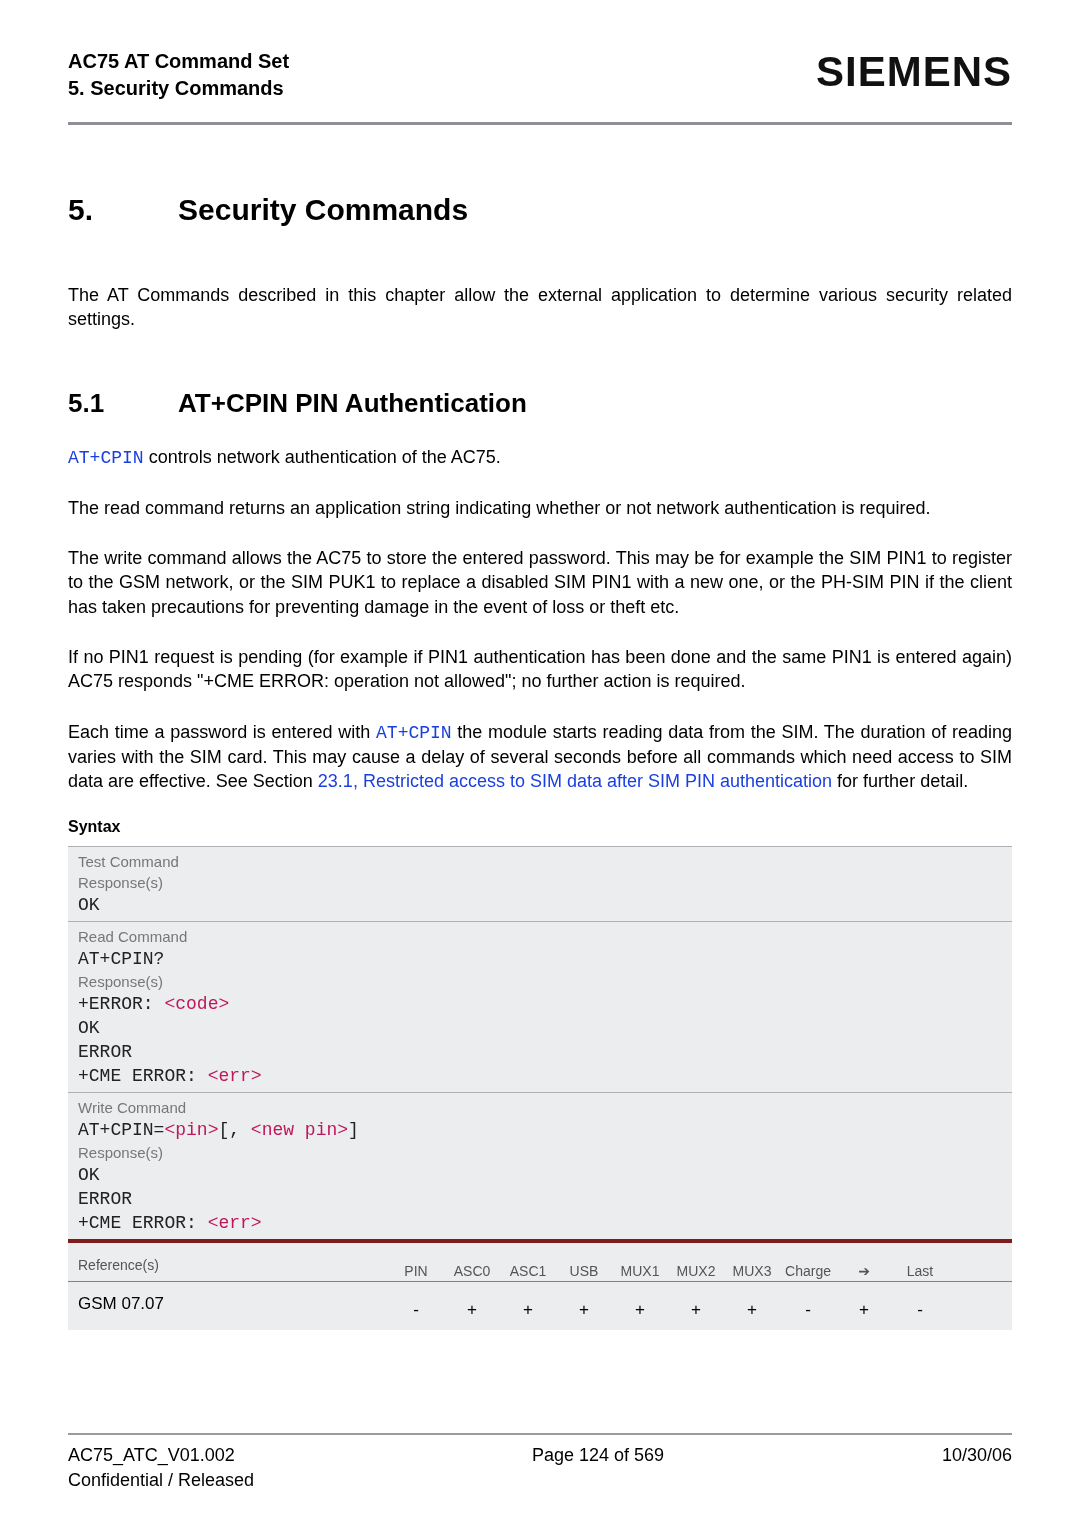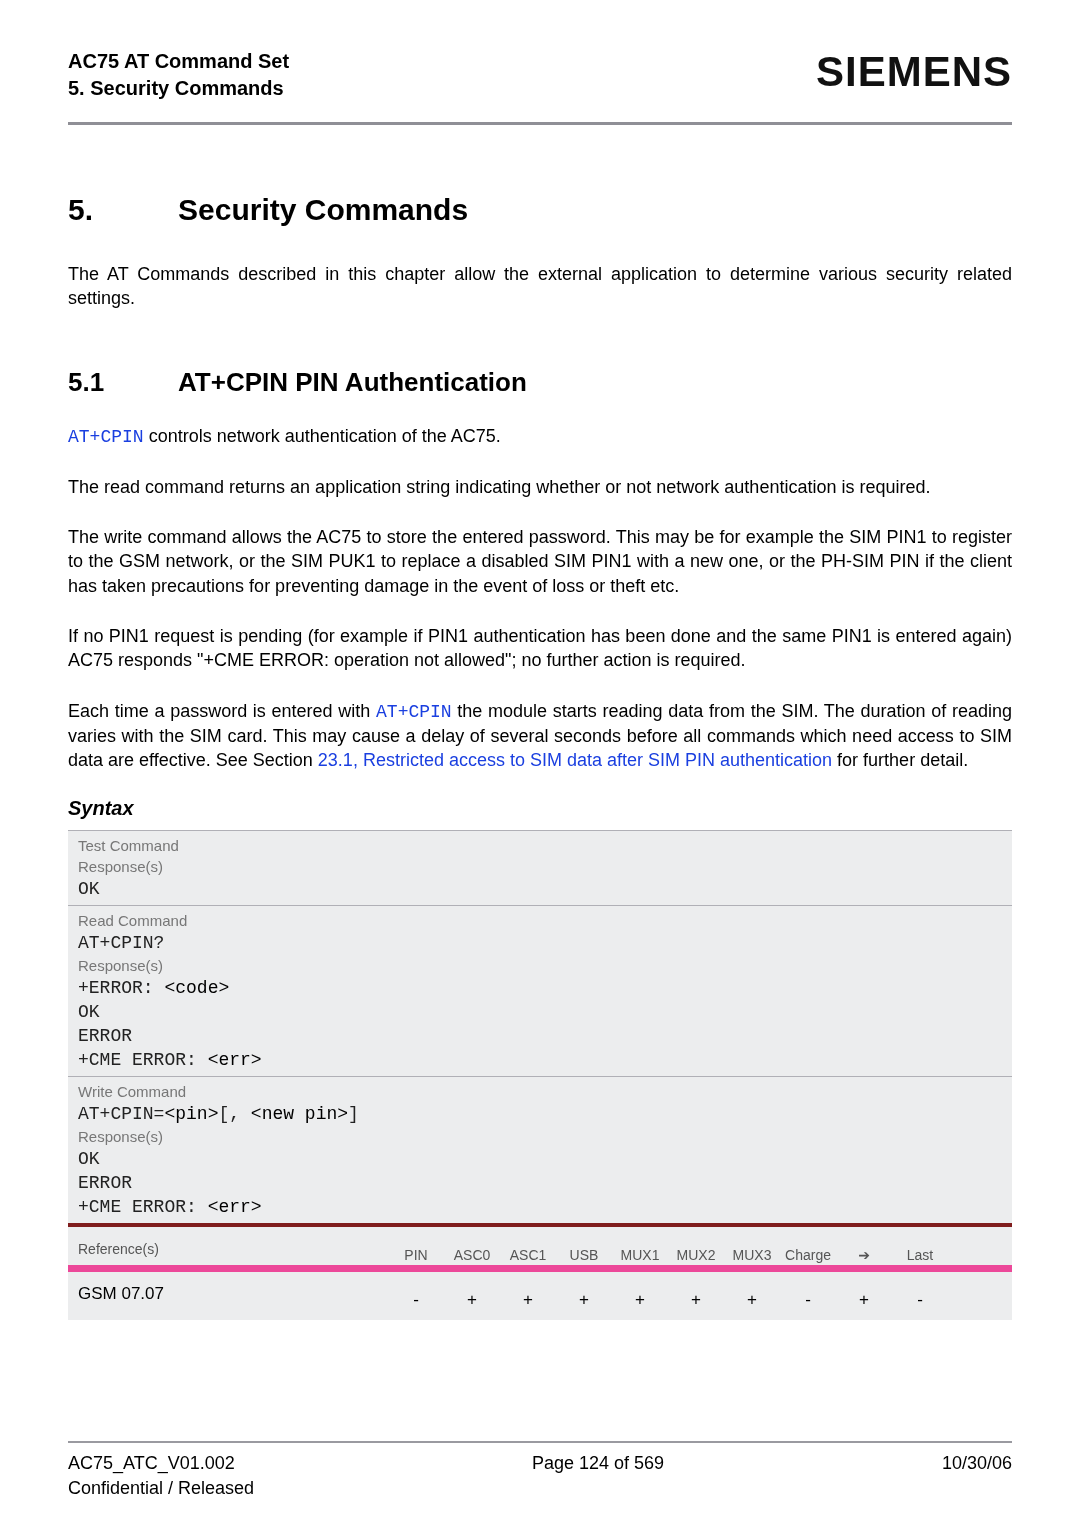--- a/index.html
+++ b/index.html
@@ -44,27 +44,26 @@
   .num-col { width: 110px; flex-shrink: 0; }
   .body-p {
     font-size: 18px;
     line-height: 1.35;
     margin-top: 26px;
     text-align: justify;
   }
   .body-p .link { color: #1a3fe0; font-family: "Courier New", monospace; }
   .link-doc { color: #1a3fe0; }
   .syntax-h {
-    font-size: 20px;
-    font-style: italic;
+    font-size: 16px;
     font-weight: 700;
     margin-top: 24px;
     margin-bottom: 10px;
   }
-  .blue { color: #000000; }
+  .blue { color: #be185d; }
   .box {
     background: #ecedee;
     border-top: 1px solid #b0b0b6;
     padding: 6px 10px 2px 10px;
     font-size: 15px;
     color: #777;
   }
   .box .label { margin-bottom: 4px; }
   .box .cmd {
     font-family: "Courier New", monospace;
@@ -78,31 +77,31 @@
     align-items: center;
     padding: 6px 10px;
     font-size: 14px;
     color: #555;
   }
   .ref-row.header-row { border-top: 4px solid #7f1d1d; }
   .ref-row .cell { text-align: center; margin-top: 12px; }
   .ref-row.value-row {
     font-size: 17px;
     color: #000;
-    border-top: 7px solid #ec4899;
+    border-top: 1px solid #ec4899;
     background: #ecedee;
     padding-bottom: 10px;
   }
   .ref-row.value-row .first-col {
     font-family: Arial, sans-serif;
     font-weight: 400;
   }
   .footer {
     position: absolute;
-    bottom: 28px;
+    bottom: 36px;
     left: 68px; right: 68px;
     border-top: 2px solid #9a9aa0;
     padding-top: 8px;
     display: flex;
     justify-content: space-between;
     font-size: 18px;
   }
   .footer .col { line-height: 1.35; }
   .arrow { font-size: 14px; }
 </style>
@@ -117,21 +116,21 @@
       <div class="bold">5. Security Commands</div>
     </div>
     <div class="hdr-right">SIEMENS</div>
   </div>
 
   <div class="h1-row">
     <span class="num-col">5.</span>
     <span>Security Commands</span>
   </div>
 
-  <p class="body-p" style="margin-top:35px;">The AT Commands described in this chapter allow the external application to determine various security related settings.</p>
+  <p class="body-p" style="margin-top:56px;">The AT Commands described in this chapter allow the external application to determine various security related settings.</p>
 
   <div class="h2-row">
     <span class="num-col">5.1</span>
     <span>AT+CPIN   PIN Authentication</span>
   </div>
 
   <p class="body-p">
     <span class="link">AT+CPIN</span><span> controls network authentication of the AC75.</span>
   </p>
 

